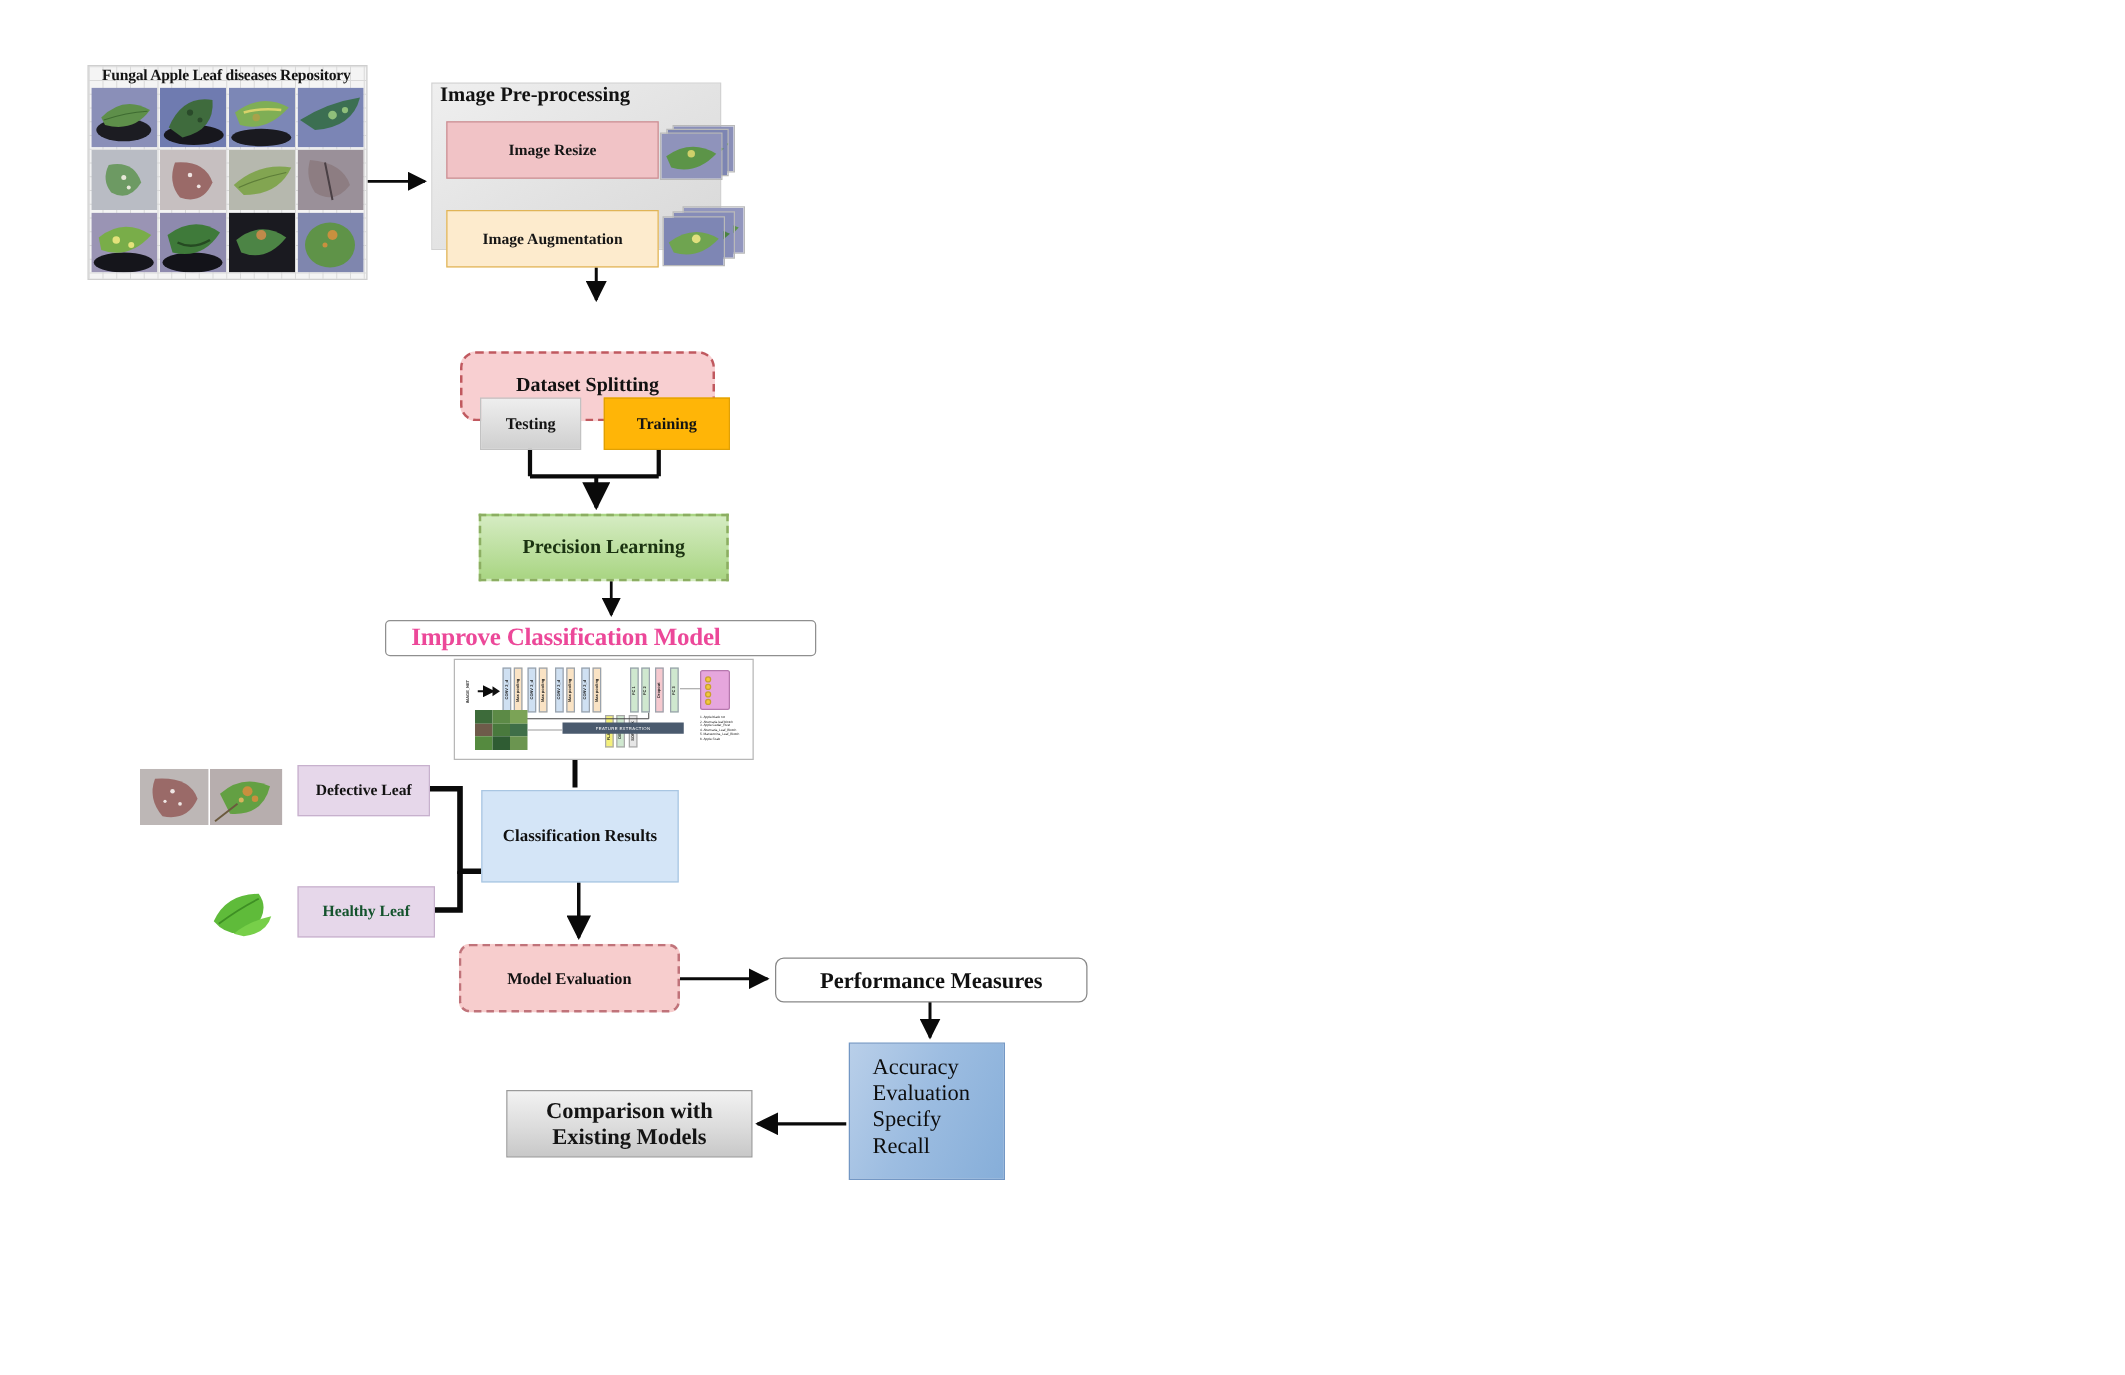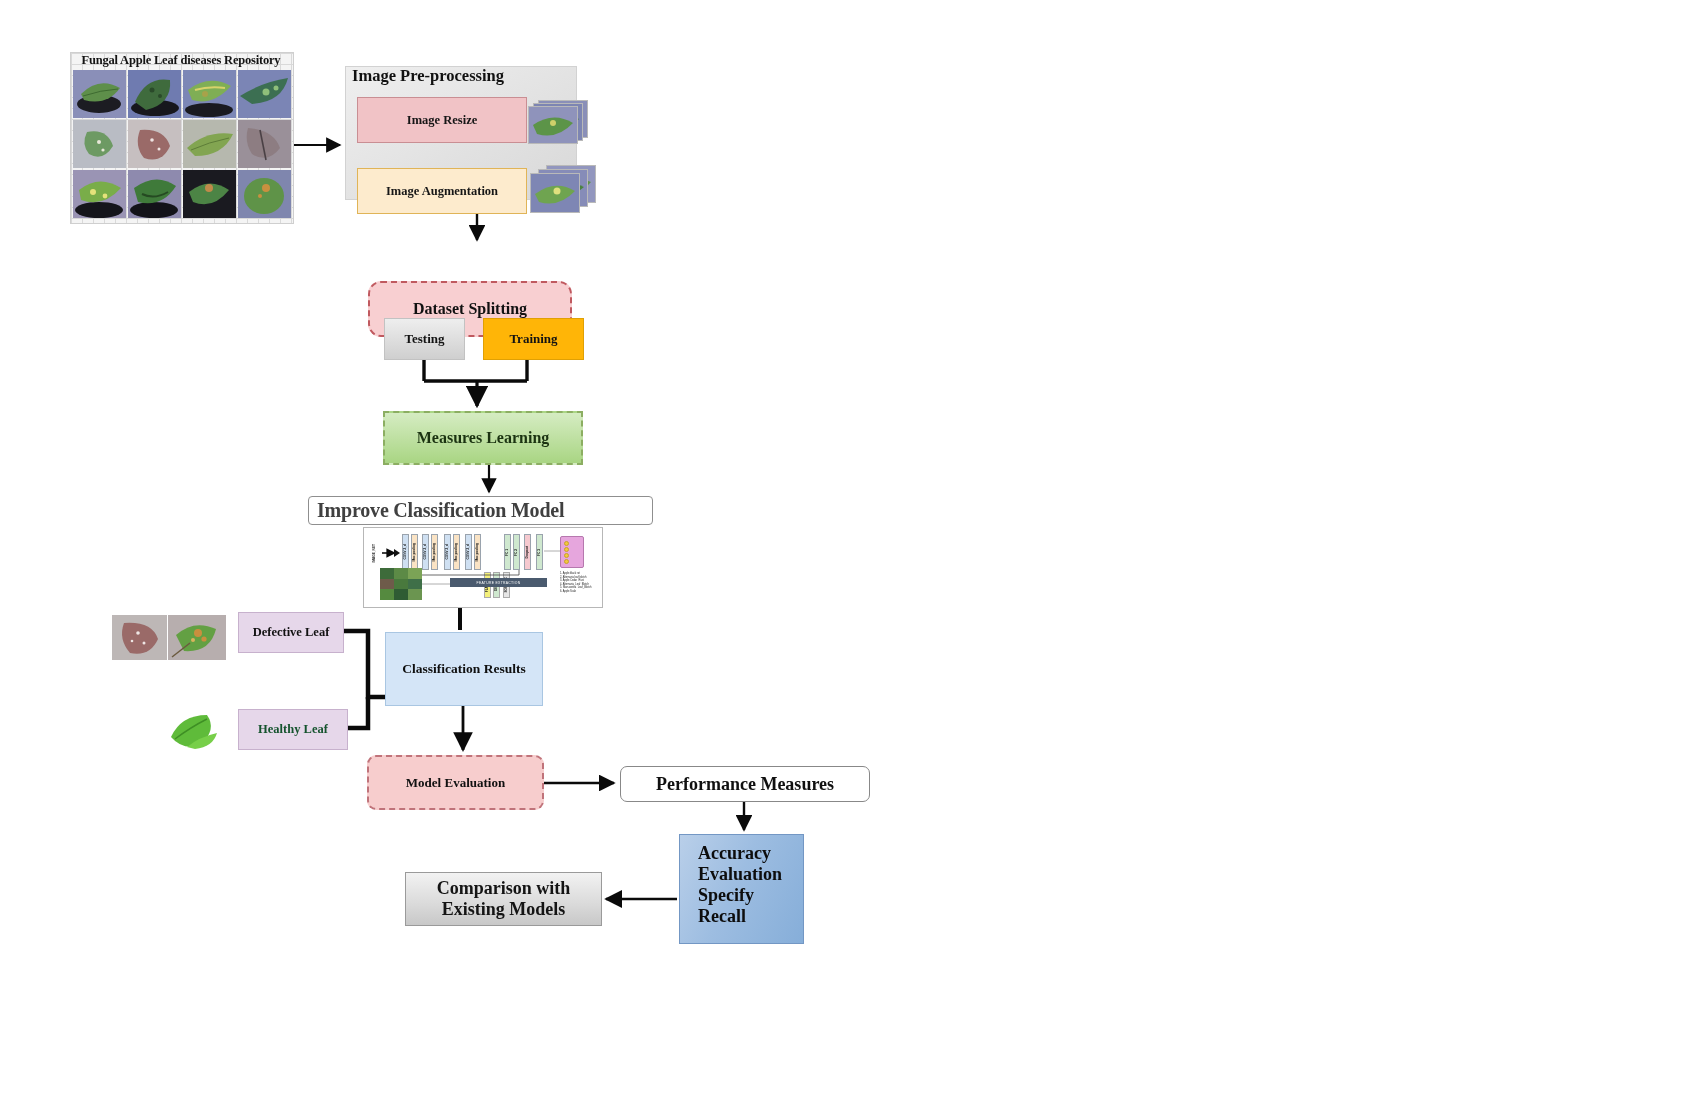--- a/index.html
+++ b/index.html
@@ -130,23 +130,23 @@
   }
 
   
   #improve {
     left: 308px; top: 496px;
     width: 345px; height: 29px;
     background: #ffffff;
     border: 1px solid #8f8f8f;
     border-radius: 4px;
     display: flex; align-items: center; justify-content: flex-start;
-    padding-left: 8px;
+    padding-left: 20px;
     box-sizing: border-box;
-    font-weight: bold; font-size: 20px; color: #404040;
+    font-weight: bold; font-size: 20px; color: #ec4899;
     letter-spacing: -0.2px;
   }
 
   
   #cnn {
     left: 363px; top: 527px;
     width: 238px; height: 79px;
     background: #ffffff;
     border: 1px solid #b7b7b7;
     overflow: hidden;
@@ -269,21 +269,21 @@
     display: flex; align-items: center; justify-content: center;
     font-weight: bold; font-size: 18px; color: #101010;
   }
   #metrics-box {
     left: 679px; top: 834px;
     width: 125px; height: 110px;
     background: linear-gradient(115deg,#b9cfe9 0%, #9dbde1 45%, #86aed9 100%);
     border: 1px solid #7397c4;
     padding: 8px 0 0 18px;
     box-sizing: border-box;
-    font-weight: bold; font-size: 18px; color: #0d0d0d;
+    font-weight: normal; font-size: 18px; color: #0d0d0d;
     line-height: 1.17;
   }
   #comparison-box {
     left: 405px; top: 872px;
     width: 195px; height: 52px;
     background: linear-gradient(180deg,#f2f2f2 0%, #dcdcdc 55%, #c8c8c8 100%);
     border: 1px solid #9a9a9a;
     display: flex; align-items: center; justify-content: center;
     text-align: center;
     font-weight: bold; font-size: 18px; color: #141414;
@@ -481,21 +481,21 @@
           <rect width="48" height="38" fill="#7e86b4"></rect>
           <path d="M4 20 Q24 5 44 17 Q28 34 8 28 Z" fill="#6fa450"></path>
           <circle cx="26" cy="17" r="3.5" fill="#e0e07e"></circle>
         </svg></div>
   </div>
 
   <div class="abs" id="dataset-split">Dataset Splitting</div>
   <div class="abs" id="testing-box">Testing</div>
   <div class="abs" id="training-box">Training</div>
 
-  <div class="abs" id="transfer">Measures Learning</div>
+  <div class="abs" id="transfer">Precision Learning</div>
 
   <div class="abs" id="improve">Improve Classification Model</div>
 
   <div class="abs" id="cnn">
 
     <div style="position:absolute; left:9px; top:6px; height:38px; display:flex; align-items:center;">
       <span class="vtext">IMAGE_NET</span>
     </div>
 
     <svg style="position:absolute; left:18px; top:20px;" width="18" height="10">

